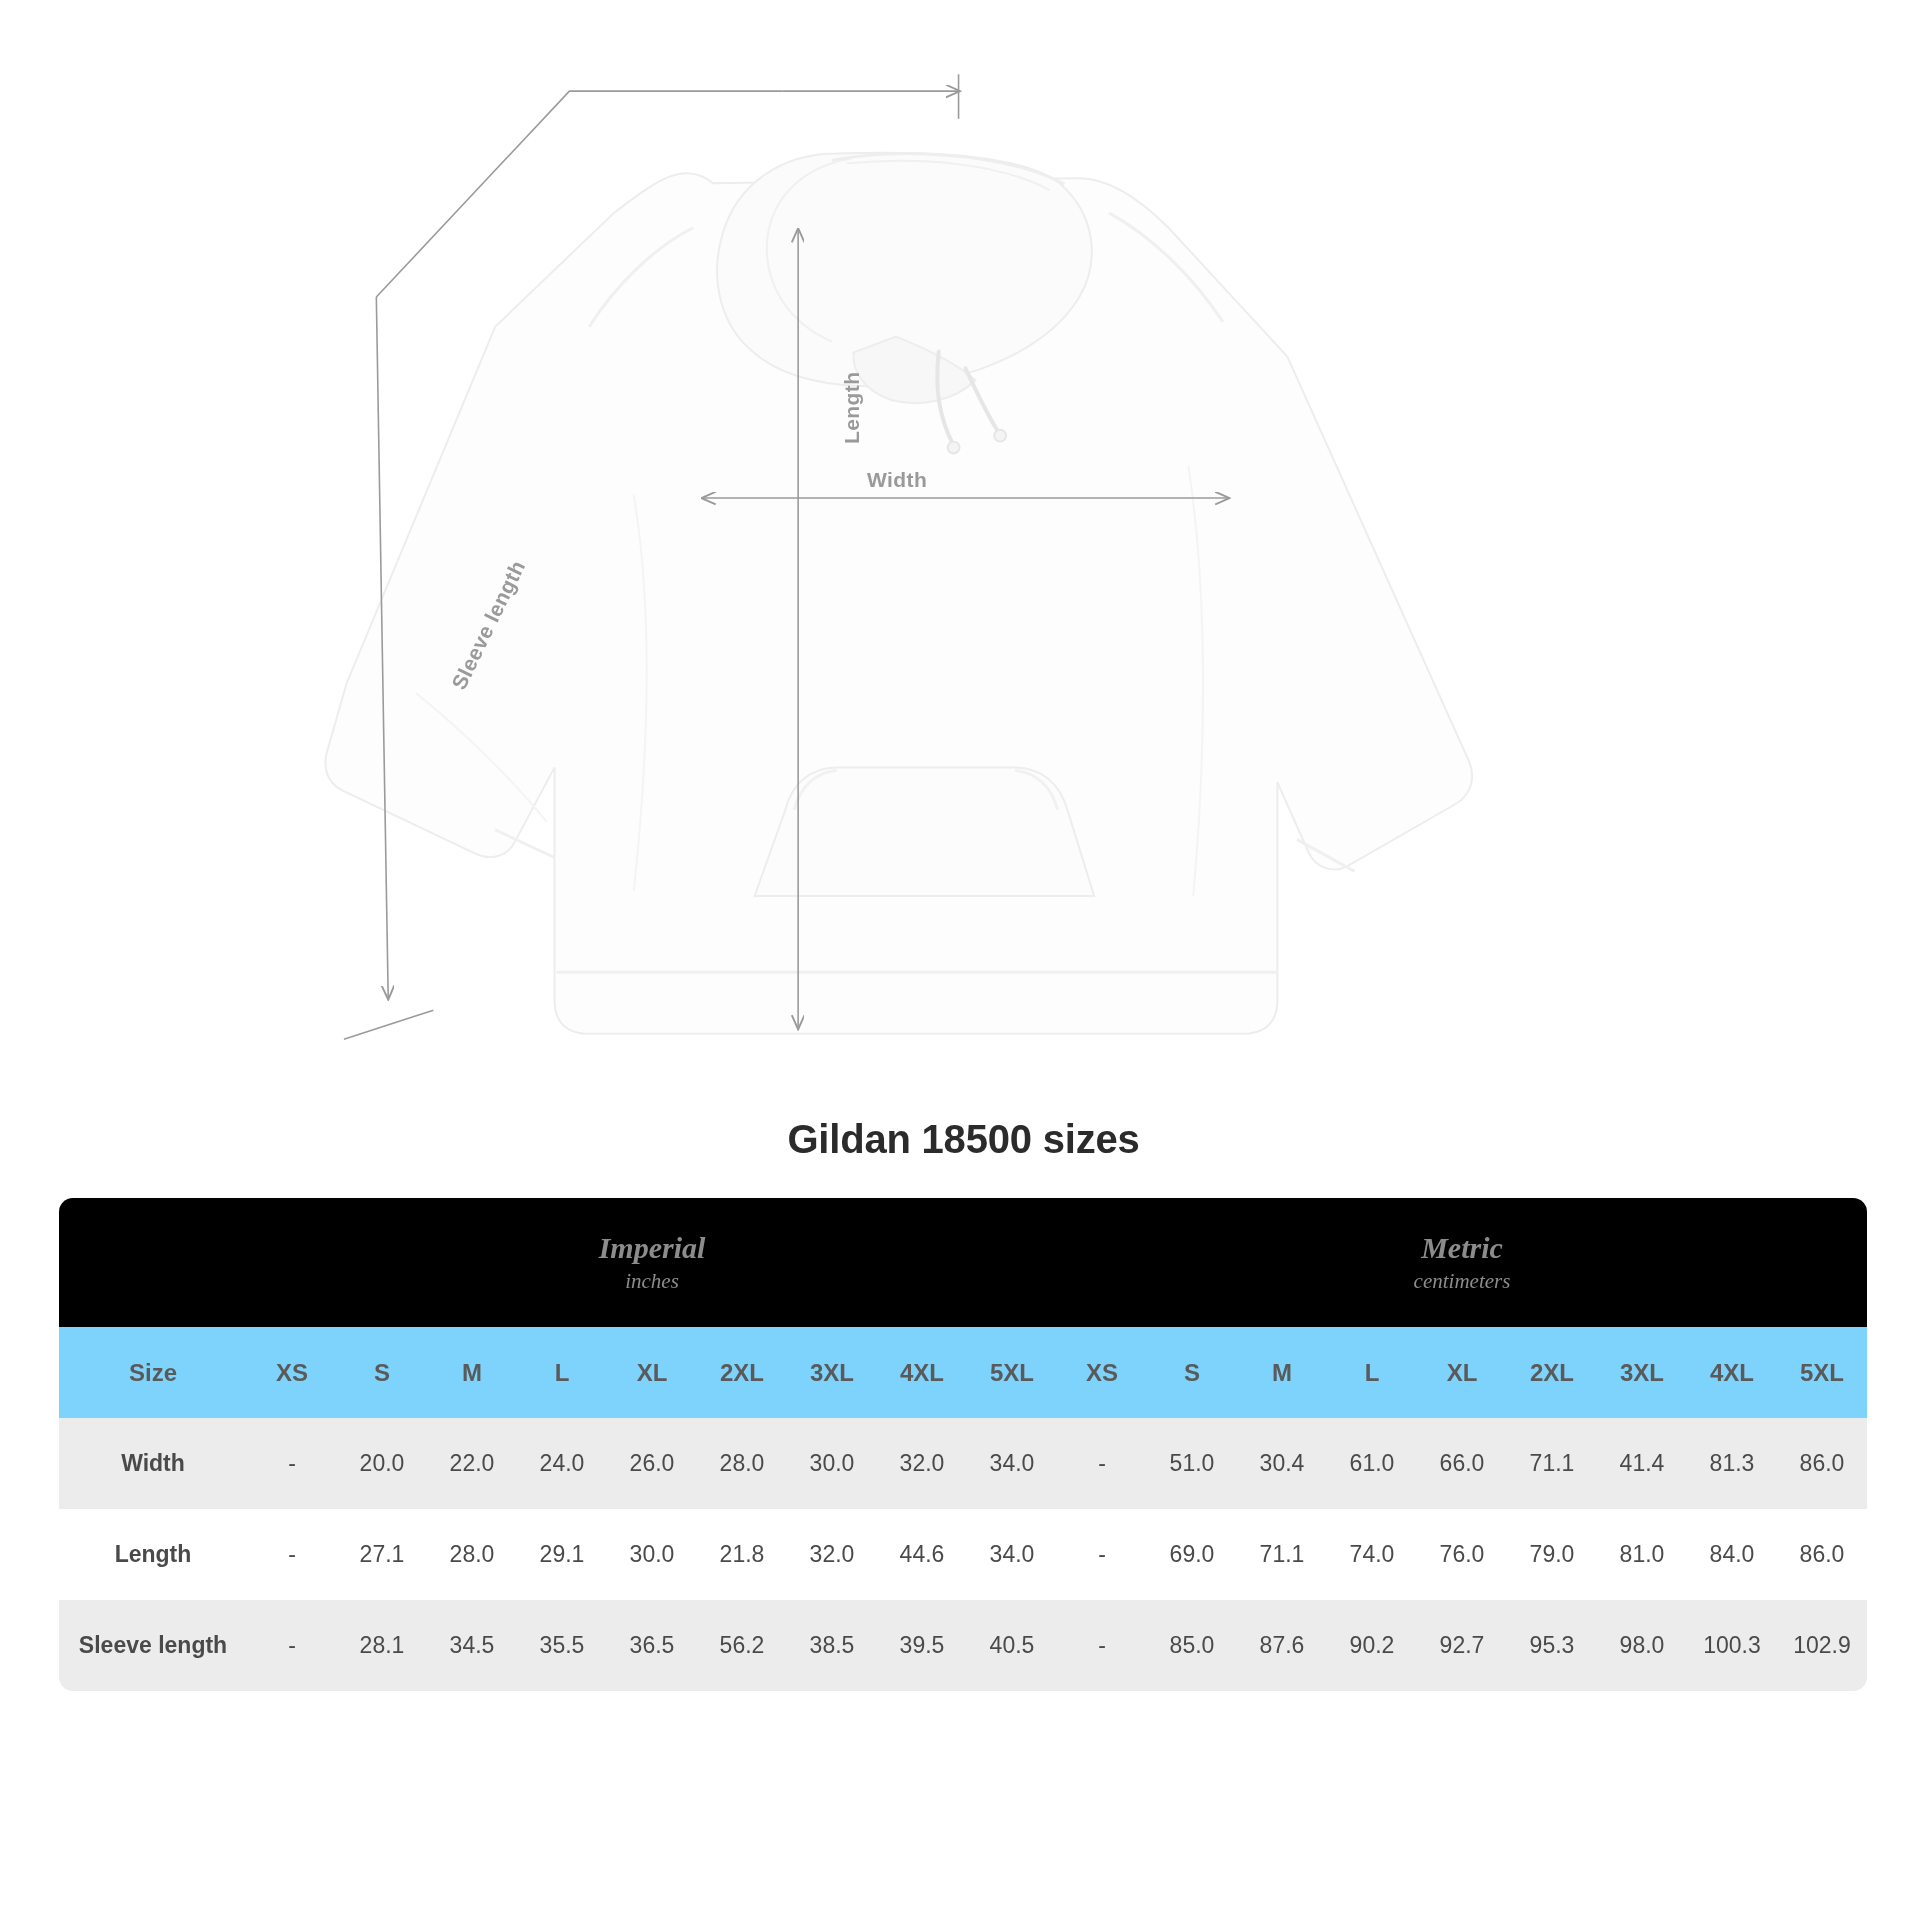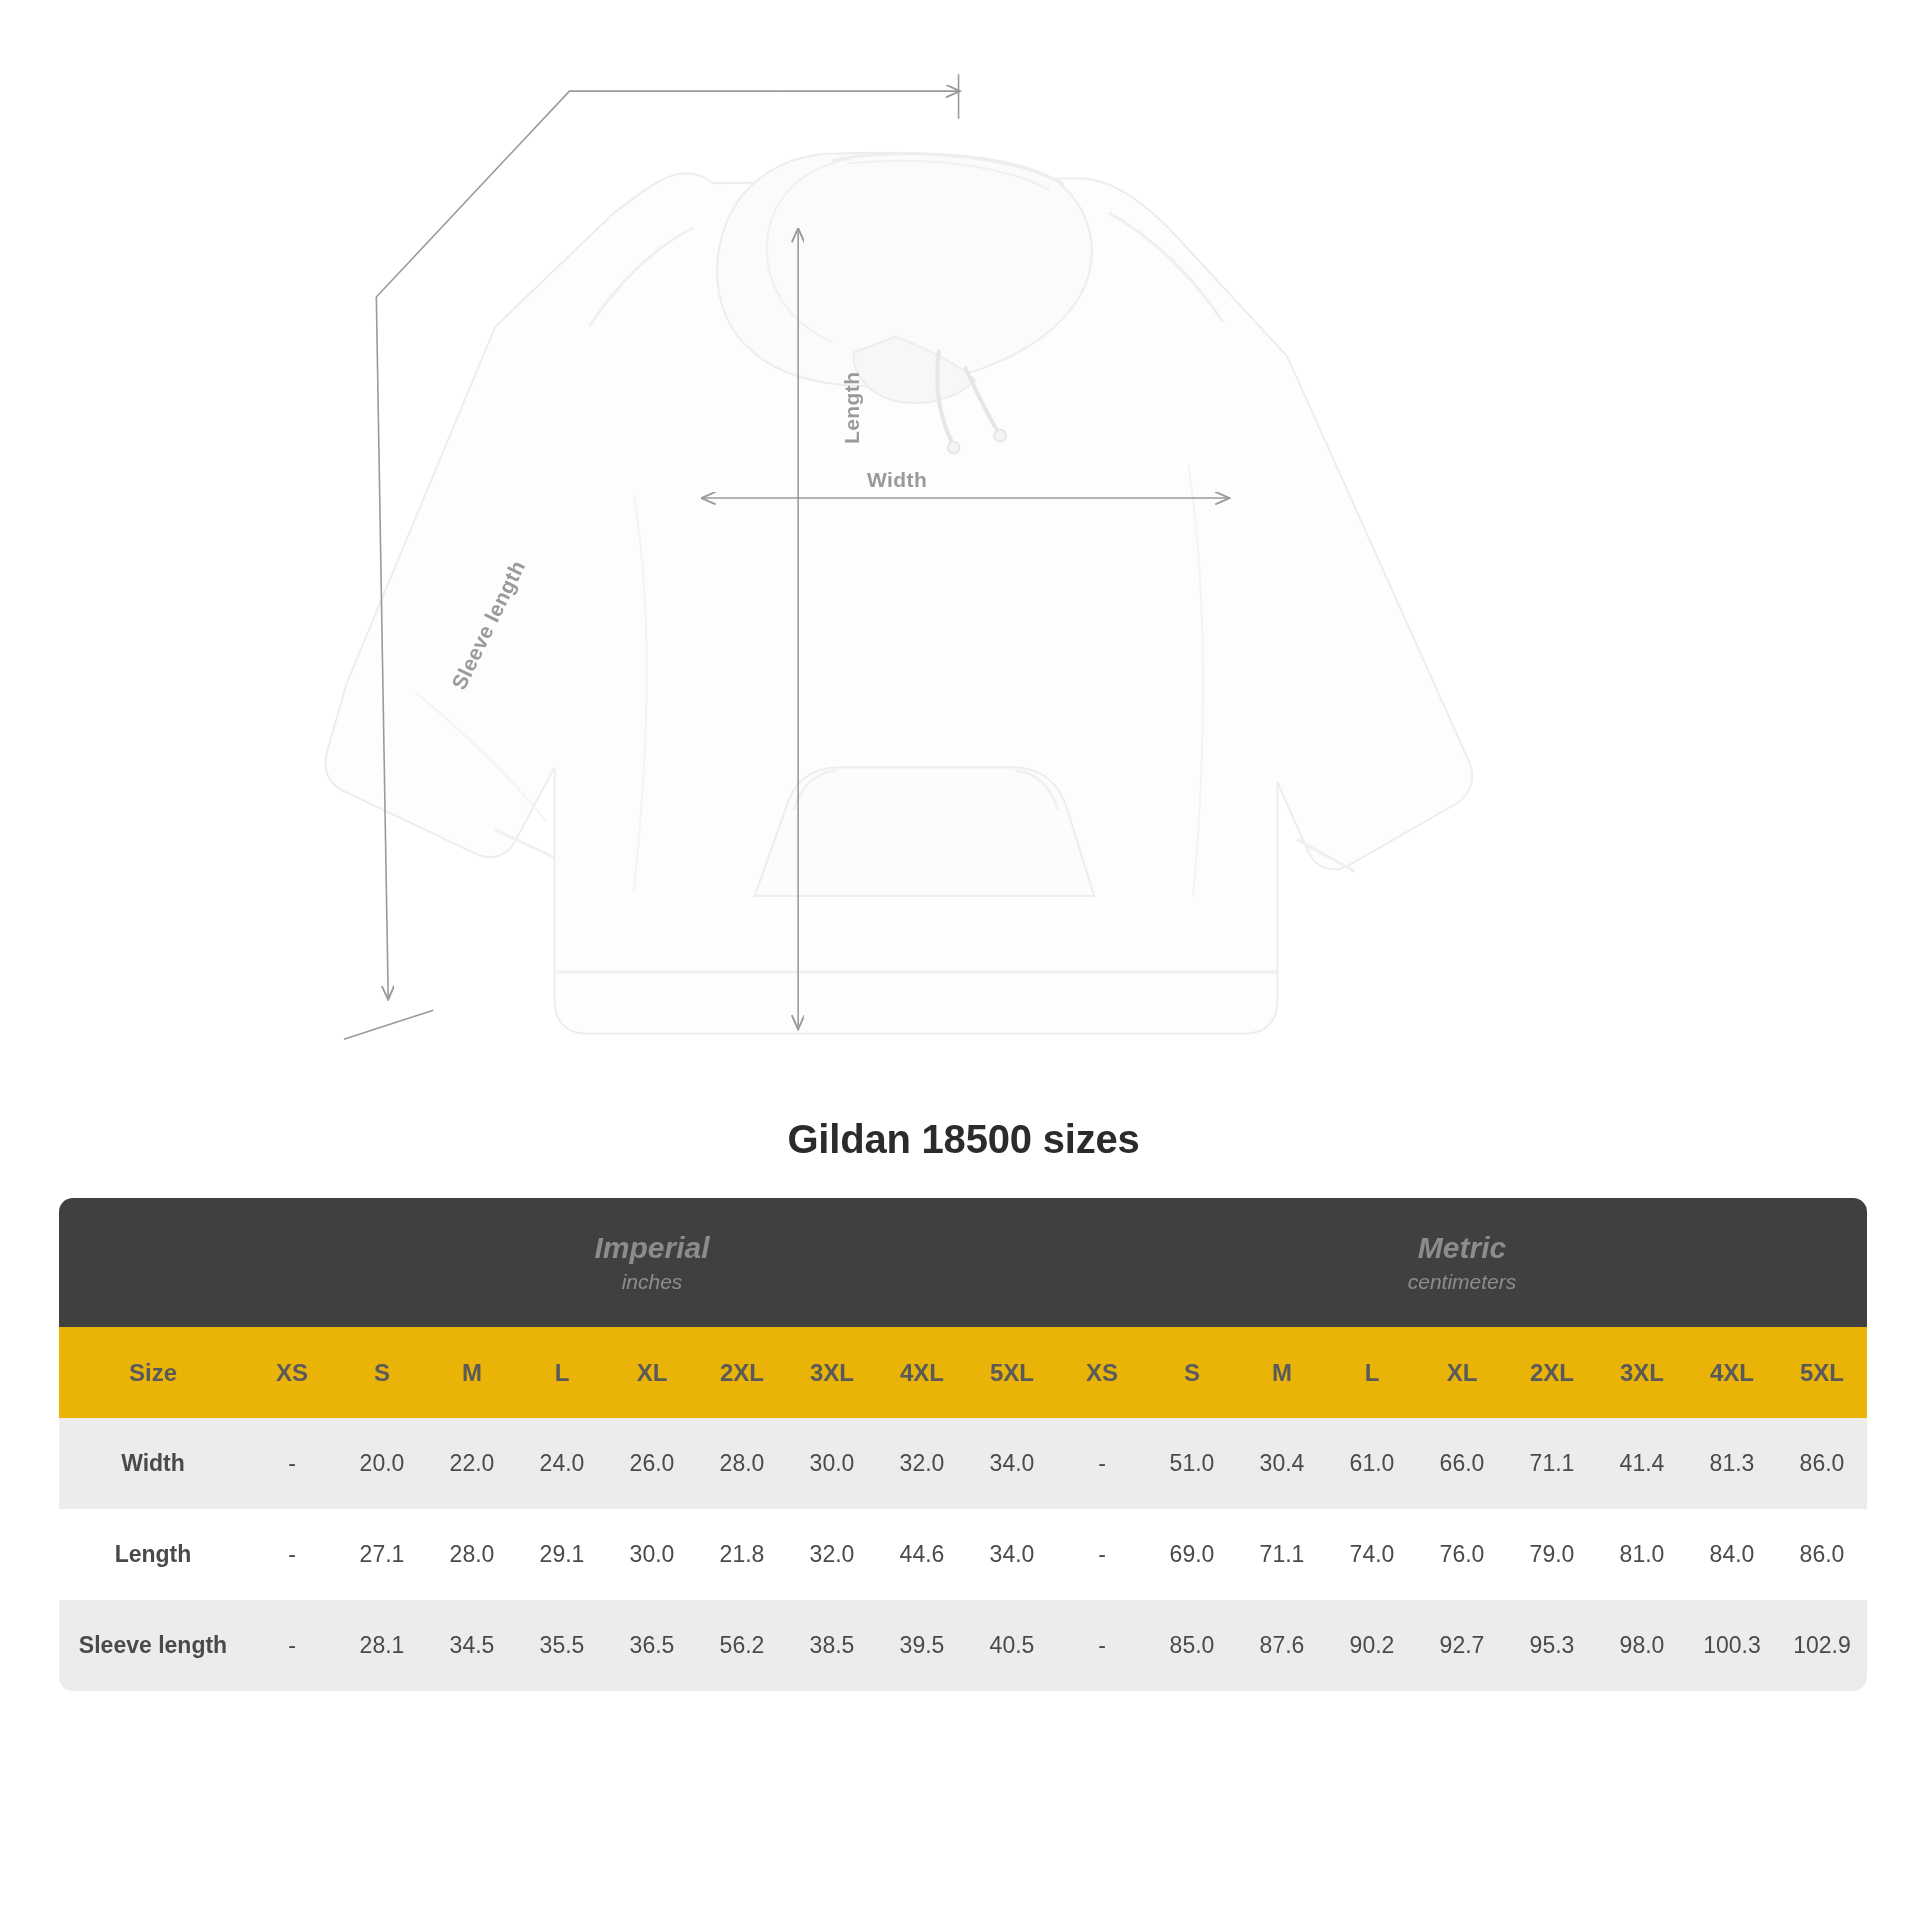--- a/index.html
+++ b/index.html
@@ -79,22 +79,23 @@
   }
   table.size-table td, table.size-table th {
     text-align: center;
     vertical-align: middle;
     font-size: 23px;
     color: #4a4a4a;
     padding: 0;
   }
   
   tr.unit-row td.unit-cell {
-    background: #404040;
+    background: #000000;
     height: 129px;
+    font-family: Liberation Serif, serif;
   }
   tr.unit-row td.unit-cell.left-round {
     border-top-left-radius: 14px;
   }
   tr.unit-row td.unit-cell.right-round {
     border-top-right-radius: 14px;
   }
   .unit-sys {
     font-size: 30px;
     font-style: italic;
@@ -108,21 +109,21 @@
     font-style: italic;
     color: #8c8c8c;
     display: block;
     line-height: 1.4;
   }
 
   tr.head-row td {
     height: 91px;
     font-weight: bold;
     color: #5a5a5a;
-    background: #eab308;
+    background: #7dd3fc;
     font-size: 24px;
   }
   tr.data-row td {
     height: 91px;
   }
   tr.data-row.shaded td {
     background: #ececec;
   }
   tr.data-row td.rowhead {
     font-weight: bold;

